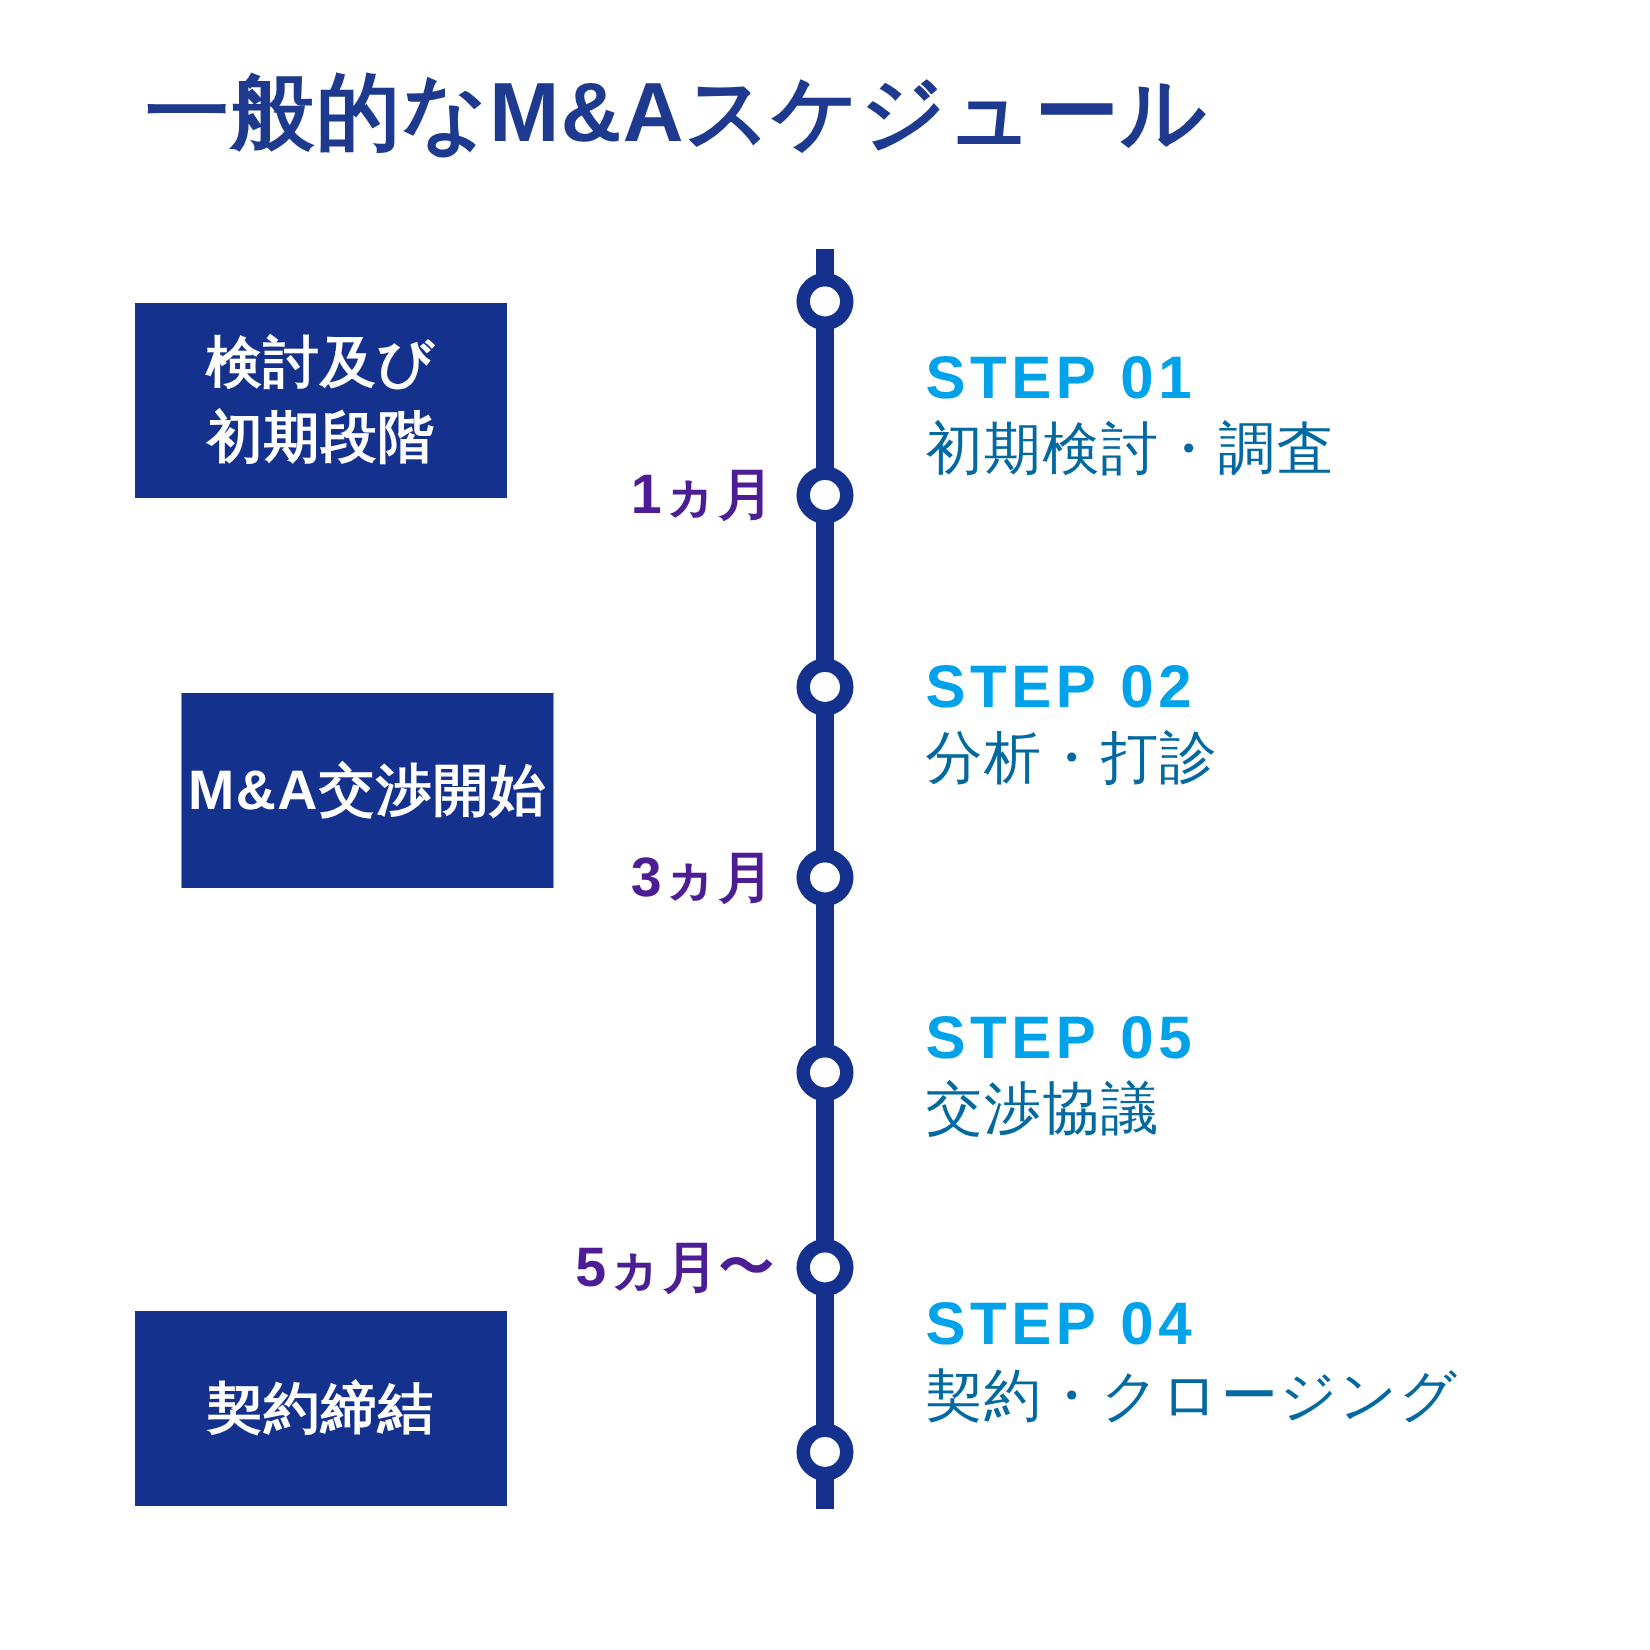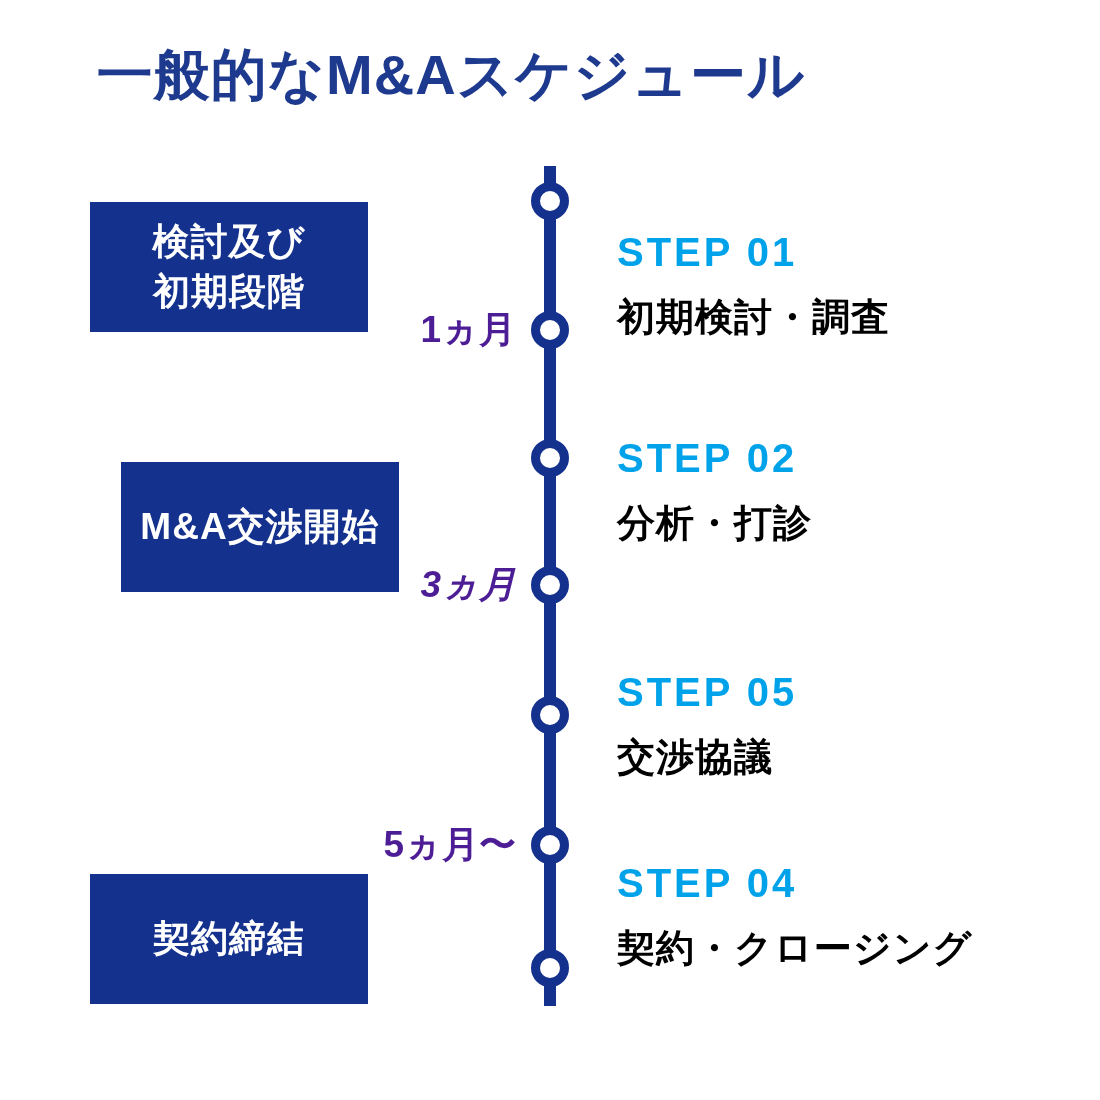--- a/index.html
+++ b/index.html
@@ -27,21 +27,21 @@
     line-height: 66px;
     font-weight: 800;
     letter-spacing: 1px;
     color: #1E3A8F;
   }
 
   
   .phase {
     position: absolute;
     left: 90px;
-    width: 278px;
+    width: 248px;
     height: 130px;
     background: #15318E;
     display: flex;
     align-items: center;
     justify-content: center;
   }
   .phase-1 { top: 202px; }
   .phase-2 { top: 462px; margin-left: 31px; }
   .phase-3 { top: 874px; align-items: center; }
   .phase-label {
@@ -86,46 +86,46 @@
     position: absolute;
     right: 584px;
     width: 200px;
     text-align: right;
     font-size: 37px;
     line-height: 40px;
     font-weight: 600;
     color: #4c1d95;
   }
   .duration-1 { top: 310px; }
-  .duration-2 { top: 565px; font-style: italic; }
+  .duration-2 { top: 565px; }
   .duration-3 { top: 825px; }
 
   
   .step {
     position: absolute;
     left: 617px;
   }
   .step-1 { top: 232px; }
   .step-2 { top: 438px; }
   .step-3 { top: 672px; }
   .step-4 { top: 863px; }
   .step-num {
     font-size: 40px;
     line-height: 40px;
     font-weight: 600;
     letter-spacing: 3px;
     color: #00A2E9;
   }
   .step-title {
-    margin-top: 20px;
+    margin-top: 3px;
     font-size: 38px;
     line-height: 50px;
-    font-weight: 700;
+    font-weight: 400;
     letter-spacing: 1px;
-    color: #000000;
+    color: #0369a1;
     white-space: nowrap;
   }
 </style>
 </head>
 <body>
 
 <div class="canvas">
 
   <div class="title">一般的なM&amp;Aスケジュール</div>
 

